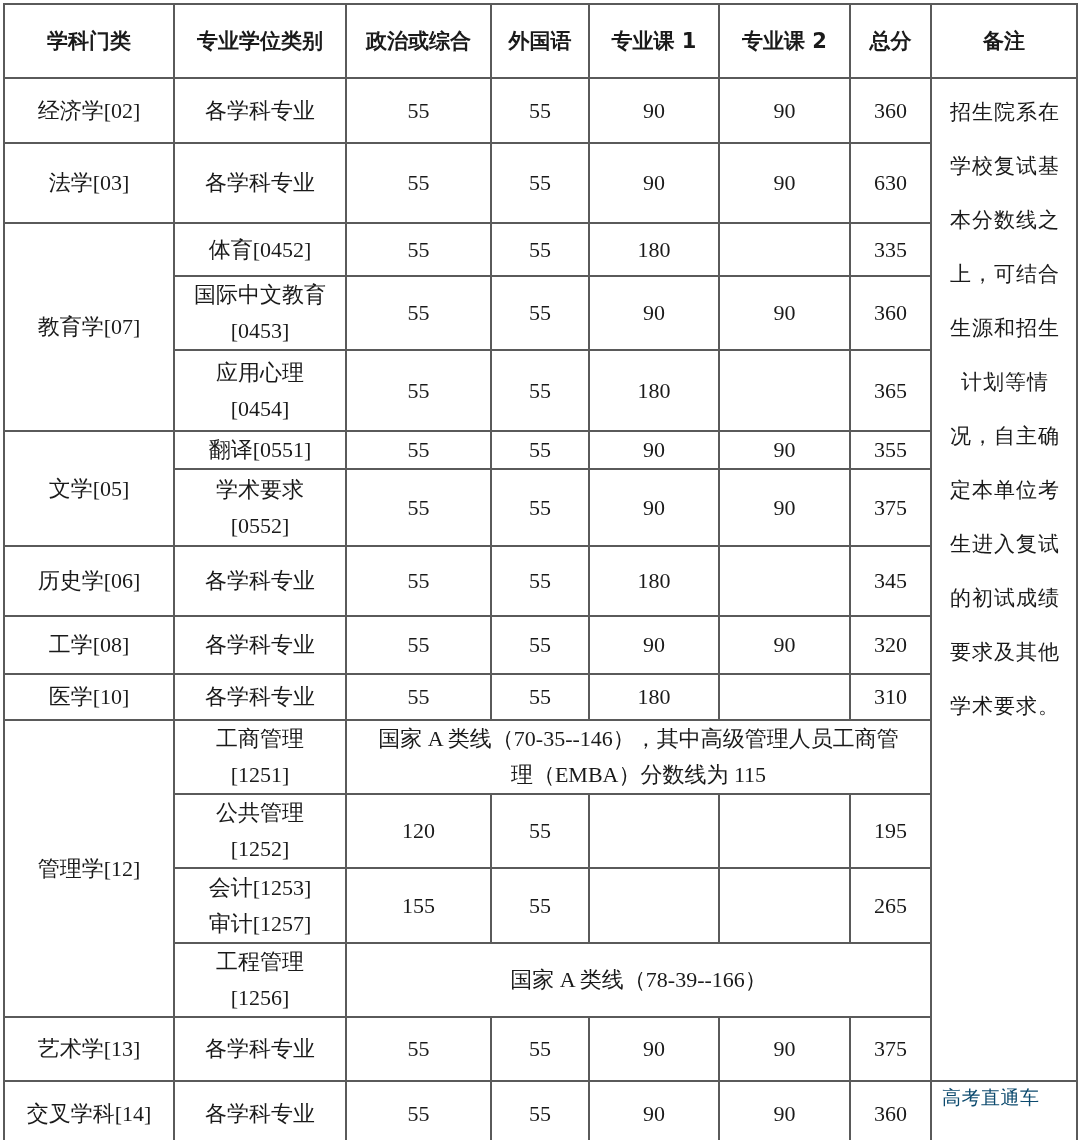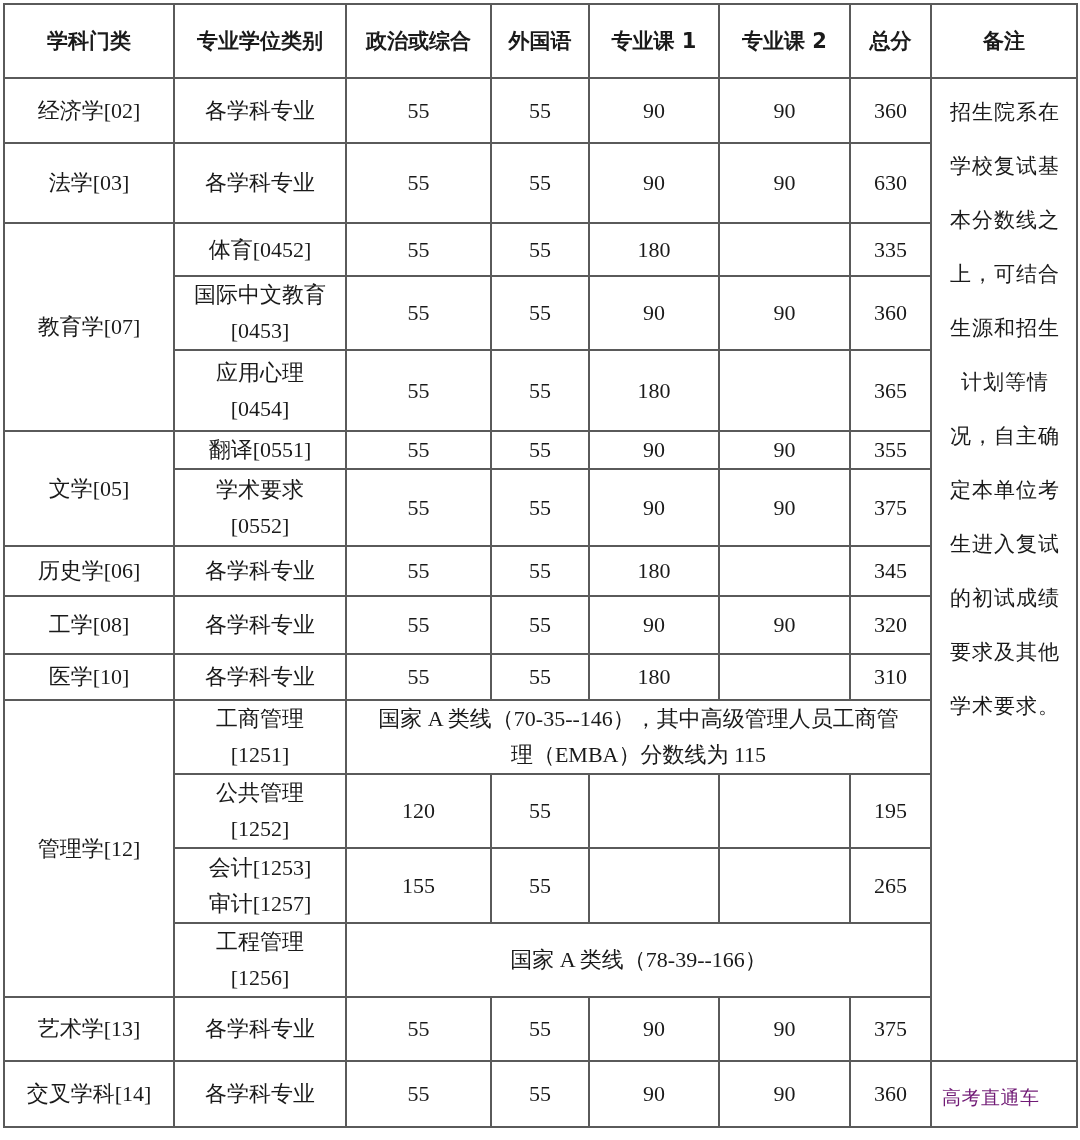--- a/index.html
+++ b/index.html
@@ -43,21 +43,21 @@
     td.merged-text {
       font-size: 21px;
       line-height: 36px;
       text-align: center;
       margin-left: 12px;
     }
     .note-line { display: block; }
     .watermark {
       position: absolute; left: 942px; top: 1085px;
       font-family: "DejaVu Sans", "Liberation Sans", sans-serif;
-      font-size: 19px; color: #701a75;
+      font-size: 19px; color: #0c4a6e;
       letter-spacing: 0.5px;
     }
     td.note-bottom { border-top: none !important; }
   </style>
 </head>
 <body>
 
 <table class="score">
   <colgroup>
     <col style="width:170px">
@@ -166,21 +166,21 @@
         <div>学术要求</div>
         <div>[0552]</div>
       </td>
       <td>55</td>
       <td>55</td>
       <td>90</td>
       <td>90</td>
       <td>375</td>
     </tr>
 
-    <tr style="height:50px">
+    <tr style="height:70px">
       <td class="cjk">历史学[06]</td>
       <td class="cjk">各学科专业</td>
       <td>55</td>
       <td>55</td>
       <td>180</td>
       <td></td>
       <td>345</td>
     </tr>
 
     <tr style="height:58px">

